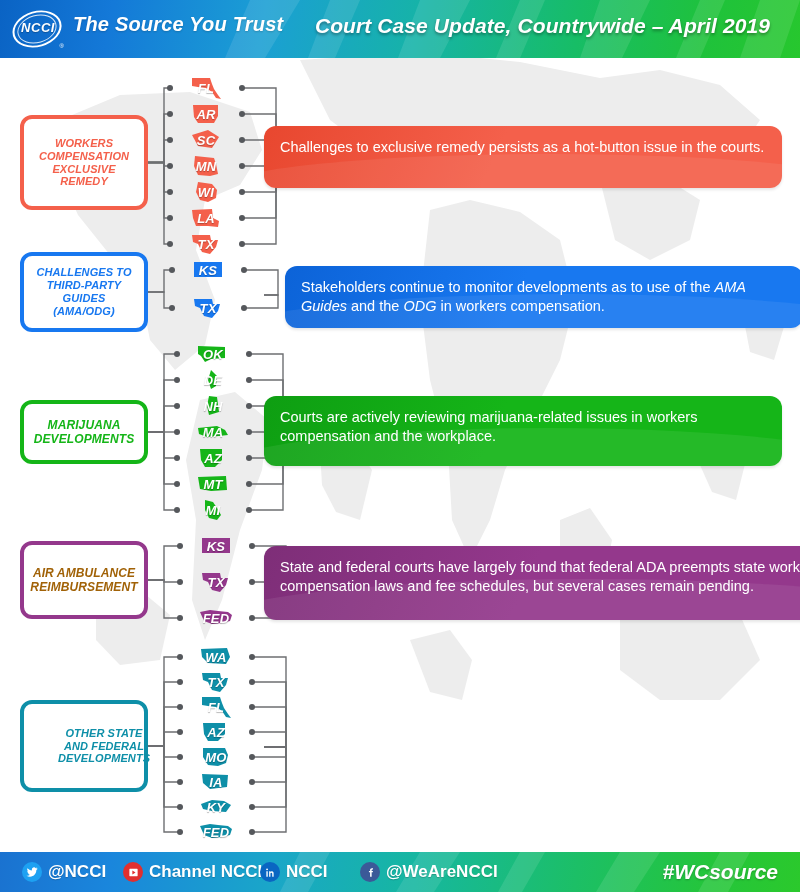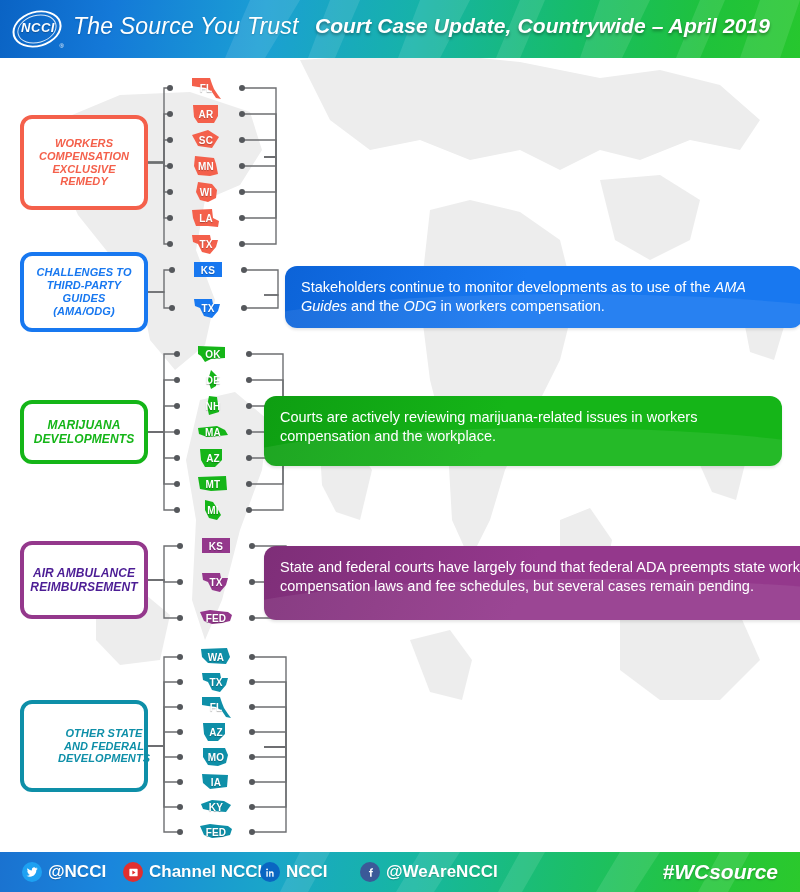--- a/index.html
+++ b/index.html
@@ -33,21 +33,21 @@
     transform: rotate(-16deg);
   }
   .logo-text {
     position: absolute; left: 0; top: 12px; width: 56px; text-align: center;
     color: #fff; font-weight: bold; font-style: italic; font-size: 13px;
     letter-spacing: .5px; text-shadow: 0 1px 1px rgba(0,0,0,.25);
   }
   .logo-reg { position:absolute; right:2px; bottom:1px; color:#fff; font-size:6px; }
   #tagline {
     position: absolute; left: 73px; top: 13px;
-    color: #ffffff; font-size: 23px; font-style: italic; font-weight: 400;
+    color: #ffffff; font-size: 20px; font-style: italic; font-weight: 700;
     letter-spacing: .2px; text-shadow: 0 1px 2px rgba(0,0,0,.18);
   }
   #headline {
     position: absolute; right: 30px; top: 14px;
     color: #ffffff; font-size: 21px; font-style: italic; font-weight: bold;
     letter-spacing: .1px; text-shadow: 0 2px 3px rgba(0,0,0,.35);
     white-space: nowrap;
   }
 
   
@@ -93,21 +93,21 @@
   .callout i { font-style: italic; }
 
   
   .wires { position: absolute; left: 0; top: 0; z-index: 2; overflow: visible; }
 
   
   .state { position: absolute; z-index: 3; }
   .state svg { display:block; overflow: visible; }
   .state .abbr {
     position: absolute; inset: 0; display:flex; align-items:center; justify-content:center;
-    color: #fff; font-size: 10px; font-weight: bold;
+    color: #fff; font-size: 13px; font-style: italic; font-weight: bold;
     text-shadow: 0 1px 1px rgba(0,0,0,.28); pointer-events:none; letter-spacing:.2px;
   }
 </style>
 </head>
 <body>
 
 <div id="page">
 
   <svg id="worldmap" viewBox="0 0 800 892" preserveAspectRatio="none">
     <g fill="#ededed">
@@ -145,20 +145,24 @@
       <div class="logo-reg">®</div>
     </div>
     <div id="tagline">The Source You Trust</div>
     <div id="headline">Court Case Update, Countrywide – April 2019</div>
   </div>
 
   <div id="sections-host">
       <div class="section" style="top: 0px; height: 892px; pointer-events: none;">
         <div class="cat-box" style="left: 20px; top: 115px; width: 128px; height: 95px; border: 4px solid rgb(244, 96, 75); pointer-events: auto;">
           <div class="cat-label" style="color: rgb(244, 96, 75); font-size: 11px;">WORKERS COMPENSATION EXCLUSIVE REMEDY</div>
+        </div>
+        <div class="callout" style="left: 264px; top: 126px; width: 518px; min-height: 62px; background: linear-gradient(115deg, rgb(232, 71, 47) 0%, rgb(244, 96, 75) 45%, rgb(244, 96, 75) 100%); pointer-events: auto;">
+          <div class="sheen"></div>
+          <div class="ctext">Challenges to exclusive remedy persists as a hot-button issue in the courts.</div>
         </div>
         <svg class="wires" width="800" height="892" style="left: 0px; top: 0px;">
           <path d="M148 162.5 H164 V88 H170" stroke="#6d6f72" stroke-width="1.4" fill="none"></path>
           <path d="M242 88 H276 V157 H264" stroke="#6d6f72" stroke-width="1.4" fill="none"></path>
           <circle cx="170" cy="88" r="3" fill="#55585c"></circle>
           <circle cx="242" cy="88" r="3" fill="#55585c"></circle>
           <path d="M148 162.5 H164 V114 H170" stroke="#6d6f72" stroke-width="1.4" fill="none"></path>
           <path d="M242 114 H276 V157 H264" stroke="#6d6f72" stroke-width="1.4" fill="none"></path>
           <circle cx="170" cy="114" r="3" fill="#55585c"></circle>
           <circle cx="242" cy="114" r="3" fill="#55585c"></circle>
@@ -333,21 +337,21 @@
         </div>
         <div class="state" style="left: 195px; top: 498px; width: 36px; height: 24px; pointer-events: auto;">
           <svg viewBox="0 0 36 24" width="36" height="24">
             <path d="M10 2 L18 4 L22 10 L26 17 L22 22 L14 20 L10 12 Z" fill="#15B518"></path>
           </svg>
           <span class="abbr">MI</span>
         </div>
       </div>
       <div class="section" style="top: 0px; height: 892px; pointer-events: none;">
         <div class="cat-box" style="left: 20px; top: 541px; width: 128px; height: 78px; border: 4px solid rgb(148, 56, 140); pointer-events: auto;">
-          <div class="cat-label" style="color: #4c1d95; font-size: 12px;">AIR AMBULANCE REIMBURSEMENT</div>
+          <div class="cat-label" style="color: #a16207; font-size: 12px;">AIR AMBULANCE REIMBURSEMENT</div>
         </div>
         <div class="callout" style="left: 264px; top: 546px; width: 588px; min-height: 74px; background: linear-gradient(115deg, rgb(126, 46, 120) 0%, rgb(148, 56, 140) 45%, rgb(148, 56, 140) 100%); pointer-events: auto;">
           <div class="sheen"></div>
           <div class="ctext">State and federal courts have largely found that federal ADA preempts state workers compensation laws and fee schedules, but several cases remain pending.</div>
         </div>
         <svg class="wires" width="800" height="892" style="left: 0px; top: 0px;">
           <path d="M148 580 H164 V546 H180" stroke="#6d6f72" stroke-width="1.4" fill="none"></path>
           <path d="M252 546 H286 V583 H264" stroke="#6d6f72" stroke-width="1.4" fill="none"></path>
           <circle cx="180" cy="546" r="3" fill="#55585c"></circle>
           <circle cx="252" cy="546" r="3" fill="#55585c"></circle>

